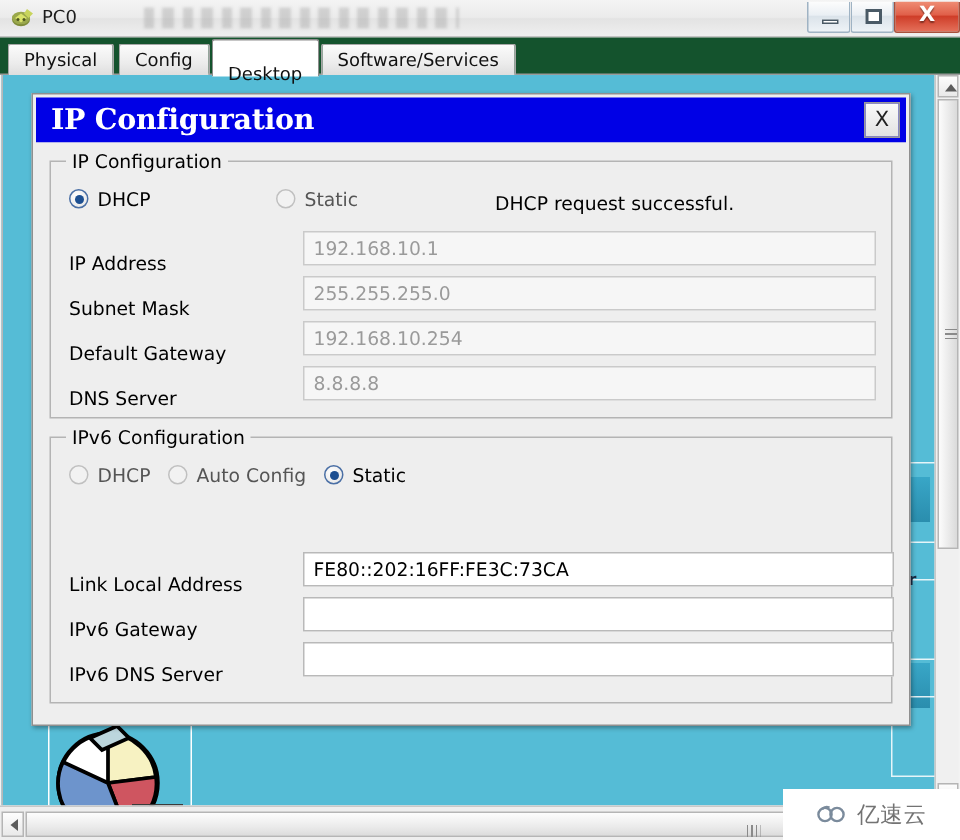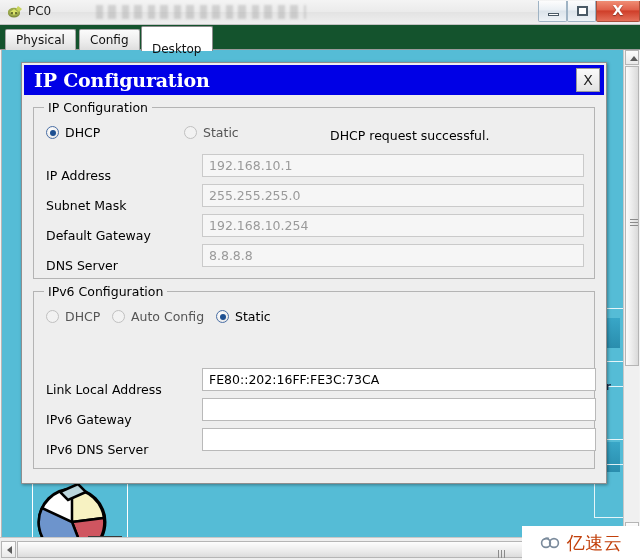--- a/index.html
+++ b/index.html
@@ -439,22 +439,22 @@
     width: 118px;
     height: 34px;
     background: #ffffff;
     display: flex;
     align-items: center;
     justify-content: center;
     gap: 5px;
     box-sizing: border-box;
   }
   .wm-text {
-    font-size: 18px;
-    color: #c2410c;
+    font-size: 15px;
+    color: #737373;
     font-family: "DejaVu Sans", sans-serif;
     letter-spacing: 0.5px;
   }
 </style>
 </head>
 <body>
 
 <div class="app-window">
 
   <div class="titlebar">
@@ -473,20 +473,21 @@
       <div class="win-btn min"></div>
       <div class="win-btn max"></div>
       <div class="win-btn close">X</div>
     </div>
   </div>
 
   <div class="tabbar">
     <div class="tab" style="left:5px;">Physical</div>
     <div class="tab" style="left:79px;">Config</div>
     <div class="tab active" style="left:141px;">Desktop</div>
+    <div class="tab" style="left:214px;">Software/Services</div>
   </div>
 
   <div class="canvas">
 
     <svg class="desk-icon" viewBox="0 0 96 88">
       <g>
         <circle cx="40" cy="44" r="33" fill="#ffffff" stroke="#000" stroke-width="3"></circle>
         <path d="M40 44 L40 11 A33 33 0 0 1 72 40 Z" fill="#f7f2c2" stroke="#000" stroke-width="2.5"></path>
         <path d="M40 44 L72 40 A33 33 0 0 1 52 75 Z" fill="#cf5560" stroke="#000" stroke-width="2.5"></path>
         <path d="M40 44 L52 75 A33 33 0 0 1 10 30 Z" fill="#6d94cc" stroke="#000" stroke-width="2.5"></path>

